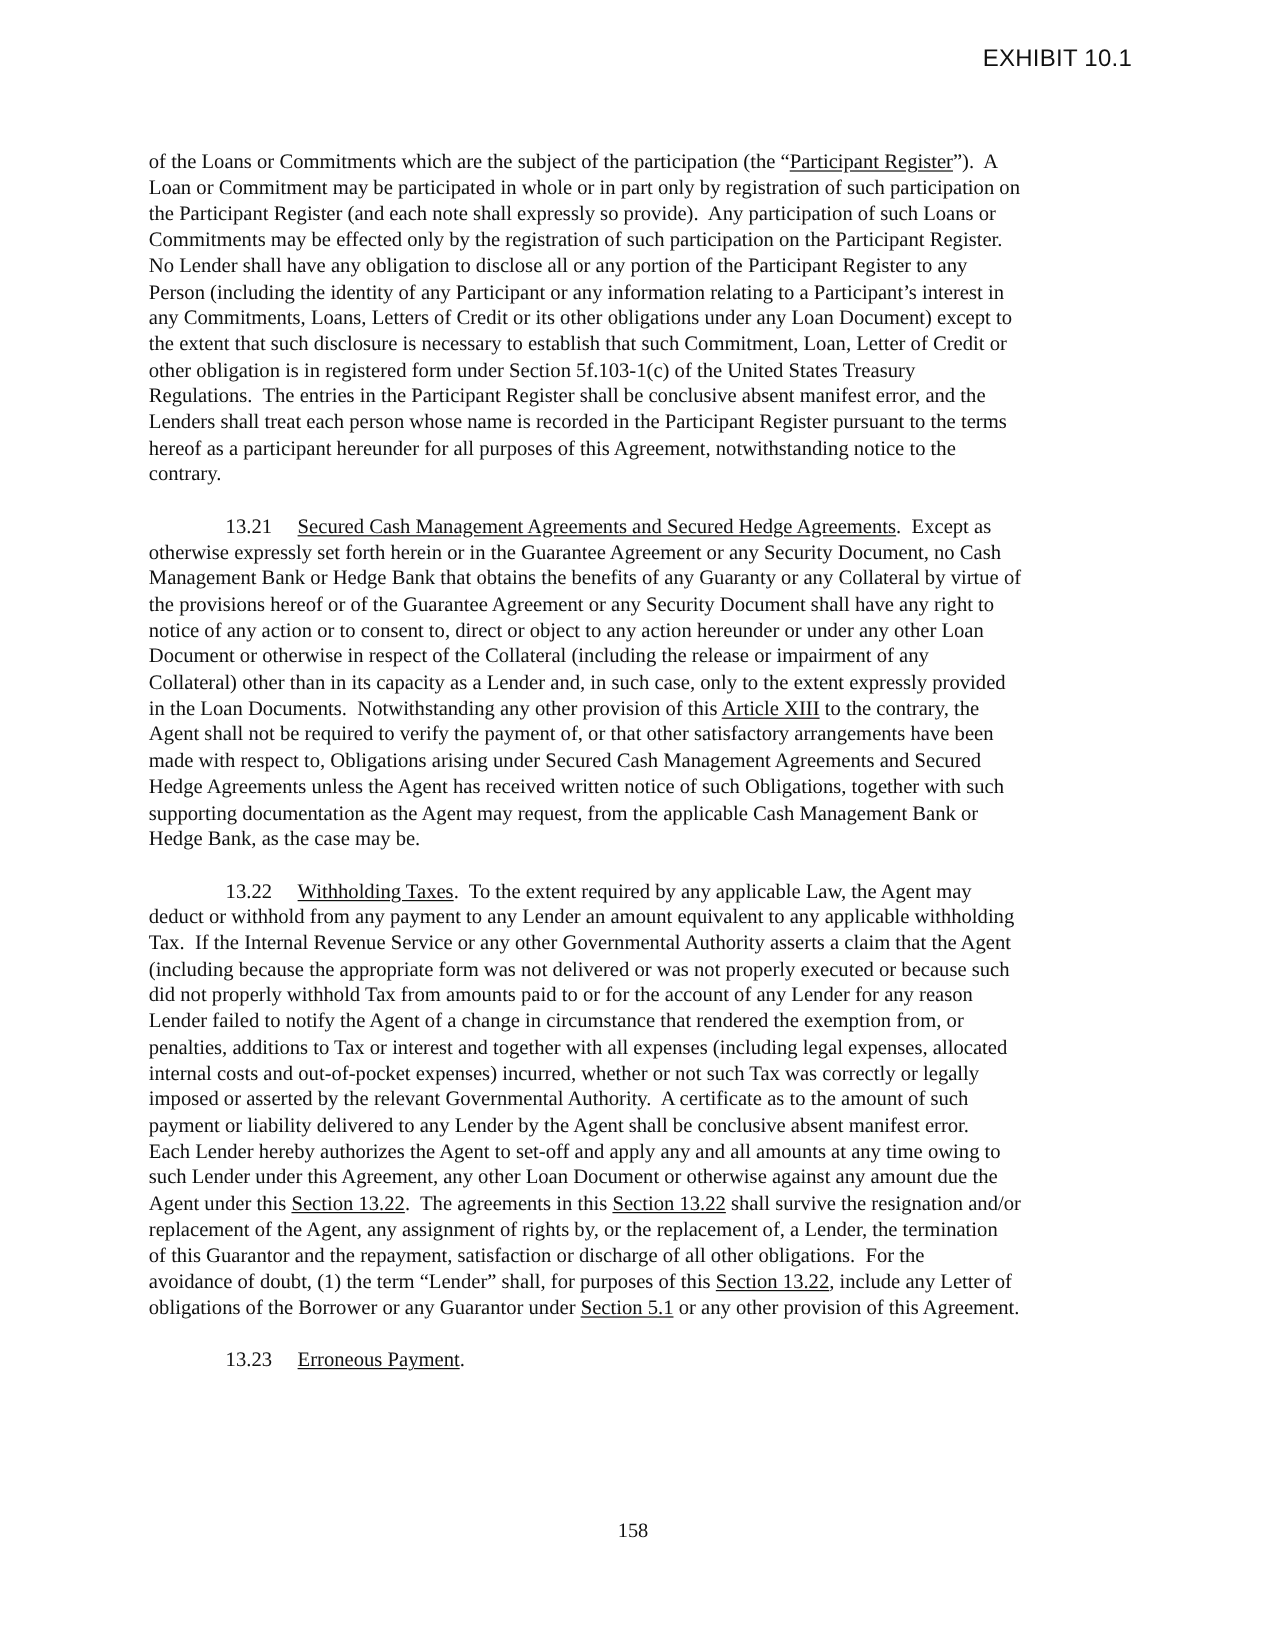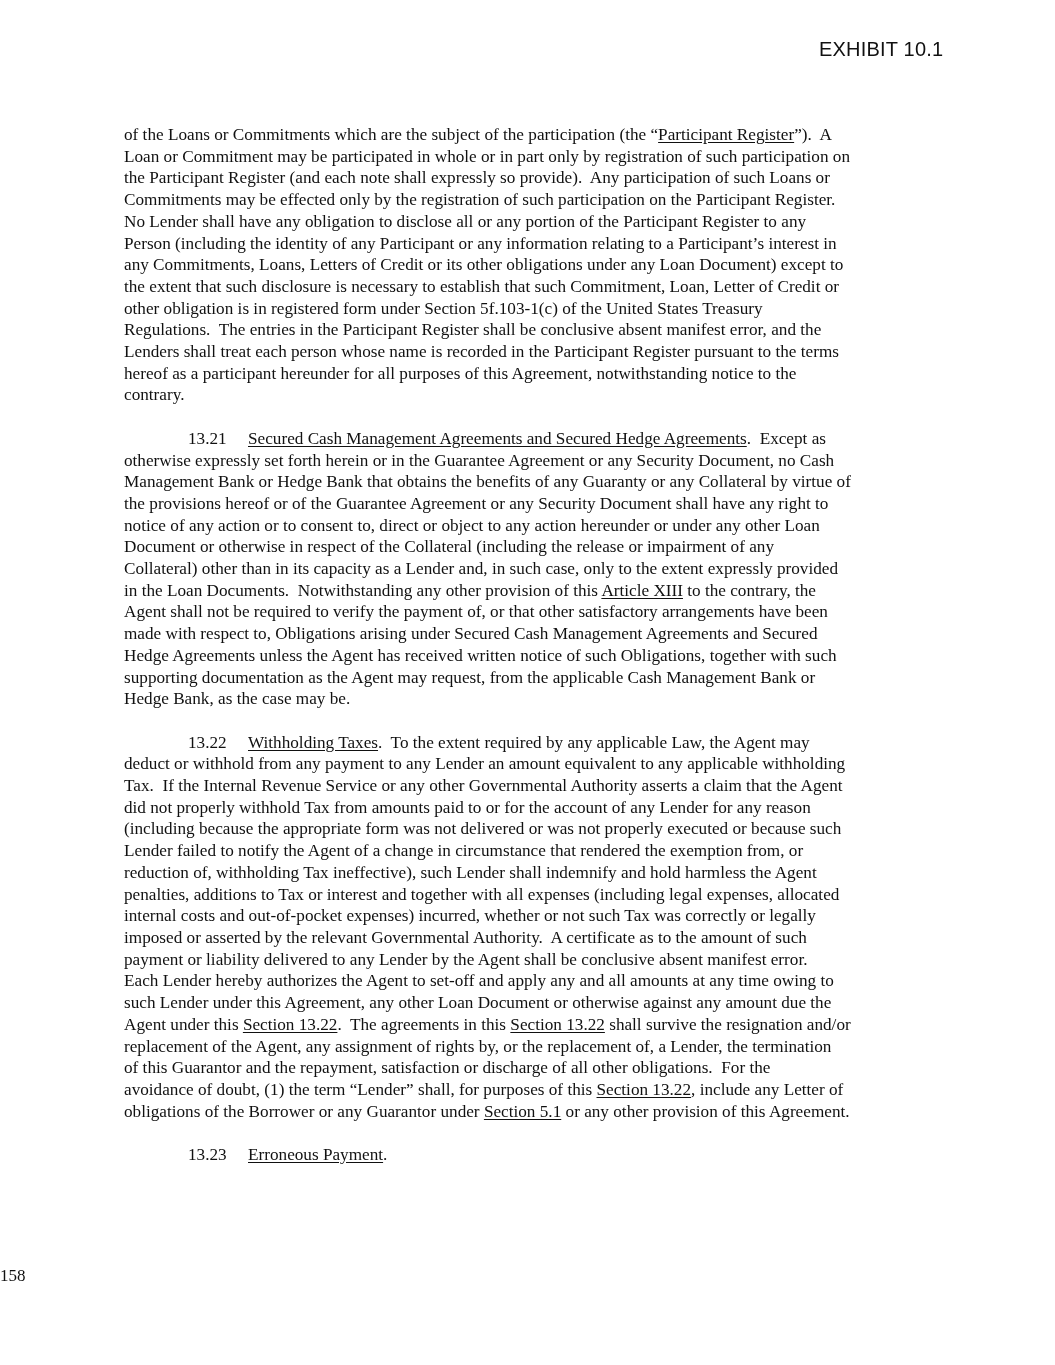--- a/index.html
+++ b/index.html
@@ -13,21 +13,21 @@
     position: absolute; left: 124px; top: 124px; width: 820px;
     font-family: "Liberation Serif", serif; font-size: 17.2px; color: #111;
     line-height: 21.7px;
   }
   .para { margin: 0 0 21.7px 0; }
   .line { display: block; white-space: pre; }
   .indent { padding-left: 64px; }
   .num { display: inline-block; width: 60px; }
   .u { text-decoration: underline; text-underline-offset: 2px; margin-top: 20px; }
   .pageno {
-    position: absolute; left: 0; width: 1055px; top: 1266px; text-align: left;
+    position: absolute; left: 0; width: 1055px; top: 1266px; text-align: center;
     font-family: "Liberation Serif", serif; font-size: 17px; color: #111;
   }
 </style>
 </head>
 <body>
 
 <div class="exhibit">EXHIBIT 10.1</div>
 
 <div class="body">
 
@@ -60,24 +60,23 @@
     <span class="line">made with respect to, Obligations arising under Secured Cash Management Agreements and Secured</span>
     <span class="line">Hedge Agreements unless the Agent has received written notice of such Obligations, together with such</span>
     <span class="line">supporting documentation as the Agent may request, from the applicable Cash Management Bank or</span>
     <span class="line">Hedge Bank, as the case may be.</span>
   </div>
 
   <div class="para">
     <span class="line indent"><span class="num">13.22</span><span class="u">Withholding Taxes</span><span>.  To the extent required by any applicable Law, the Agent may</span></span>
     <span class="line">deduct or withhold from any payment to any Lender an amount equivalent to any applicable withholding</span>
     <span class="line">Tax.  If the Internal Revenue Service or any other Governmental Authority asserts a claim that the Agent</span>
+    <span class="line">(including because the appropriate form was not delivered or was not properly executed or because such</span>
     <span class="line">did not properly withhold Tax from amounts paid to or for the account of any Lender for any reason</span>
-    <span class="line">(including because the appropriate form was not delivered or was not properly executed or because such</span>
     <span class="line">Lender failed to notify the Agent of a change in circumstance that rendered the exemption from, or</span>
-    <span class="line">reduction of, withholding Tax ineffective), such Lender shall indemnify and hold harmless the Agent</span>
     <span class="line">penalties, additions to Tax or interest and together with all expenses (including legal expenses, allocated</span>
     <span class="line">internal costs and out-of-pocket expenses) incurred, whether or not such Tax was correctly or legally</span>
     <span class="line">imposed or asserted by the relevant Governmental Authority.  A certificate as to the amount of such</span>
     <span class="line">payment or liability delivered to any Lender by the Agent shall be conclusive absent manifest error.</span>
     <span class="line">Each Lender hereby authorizes the Agent to set-off and apply any and all amounts at any time owing to</span>
     <span class="line">such Lender under this Agreement, any other Loan Document or otherwise against any amount due the</span>
     <span class="line"><span>Agent under this </span><span class="u">Section 13.22</span><span>.  The agreements in this </span><span class="u">Section 13.22</span><span> shall survive the resignation and/or</span></span>
     <span class="line">replacement of the Agent, any assignment of rights by, or the replacement of, a Lender, the termination</span>
     <span class="line">of this Guarantor and the repayment, satisfaction or discharge of all other obligations.  For the</span>
     <span class="line"><span>avoidance of doubt, (1) the term “Lender” shall, for purposes of this </span><span class="u">Section 13.22</span><span>, include any Letter of</span></span>

